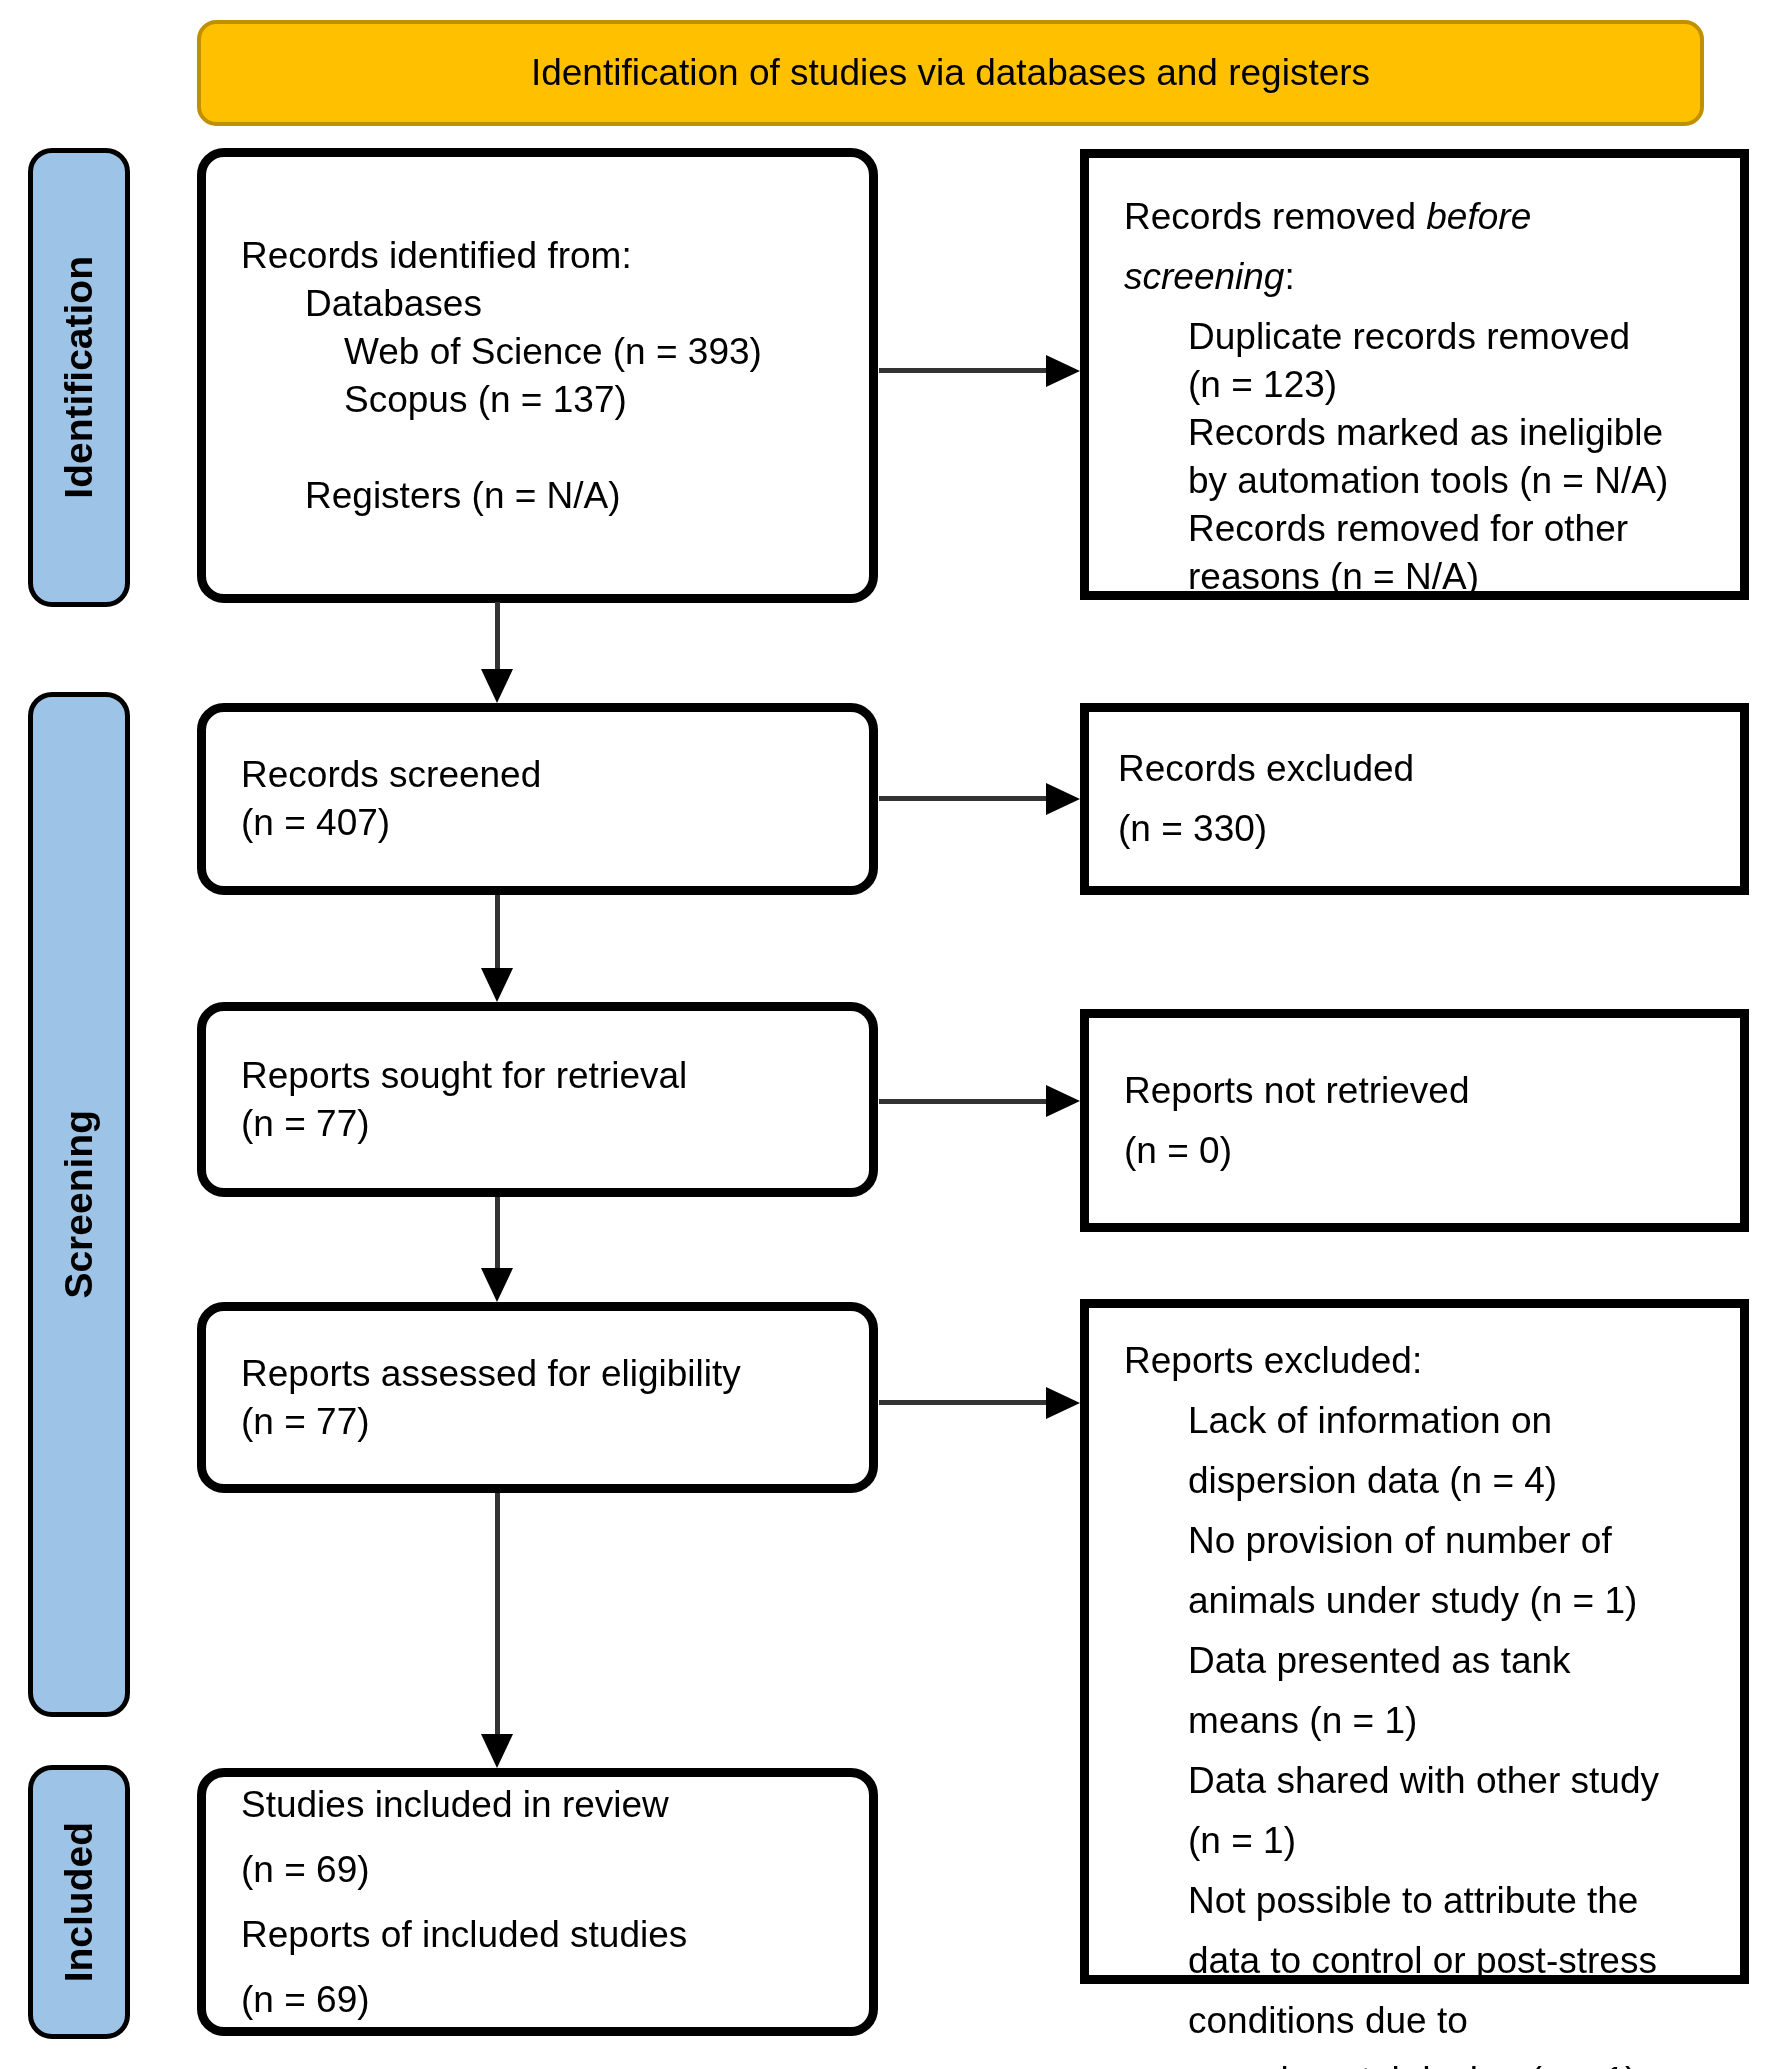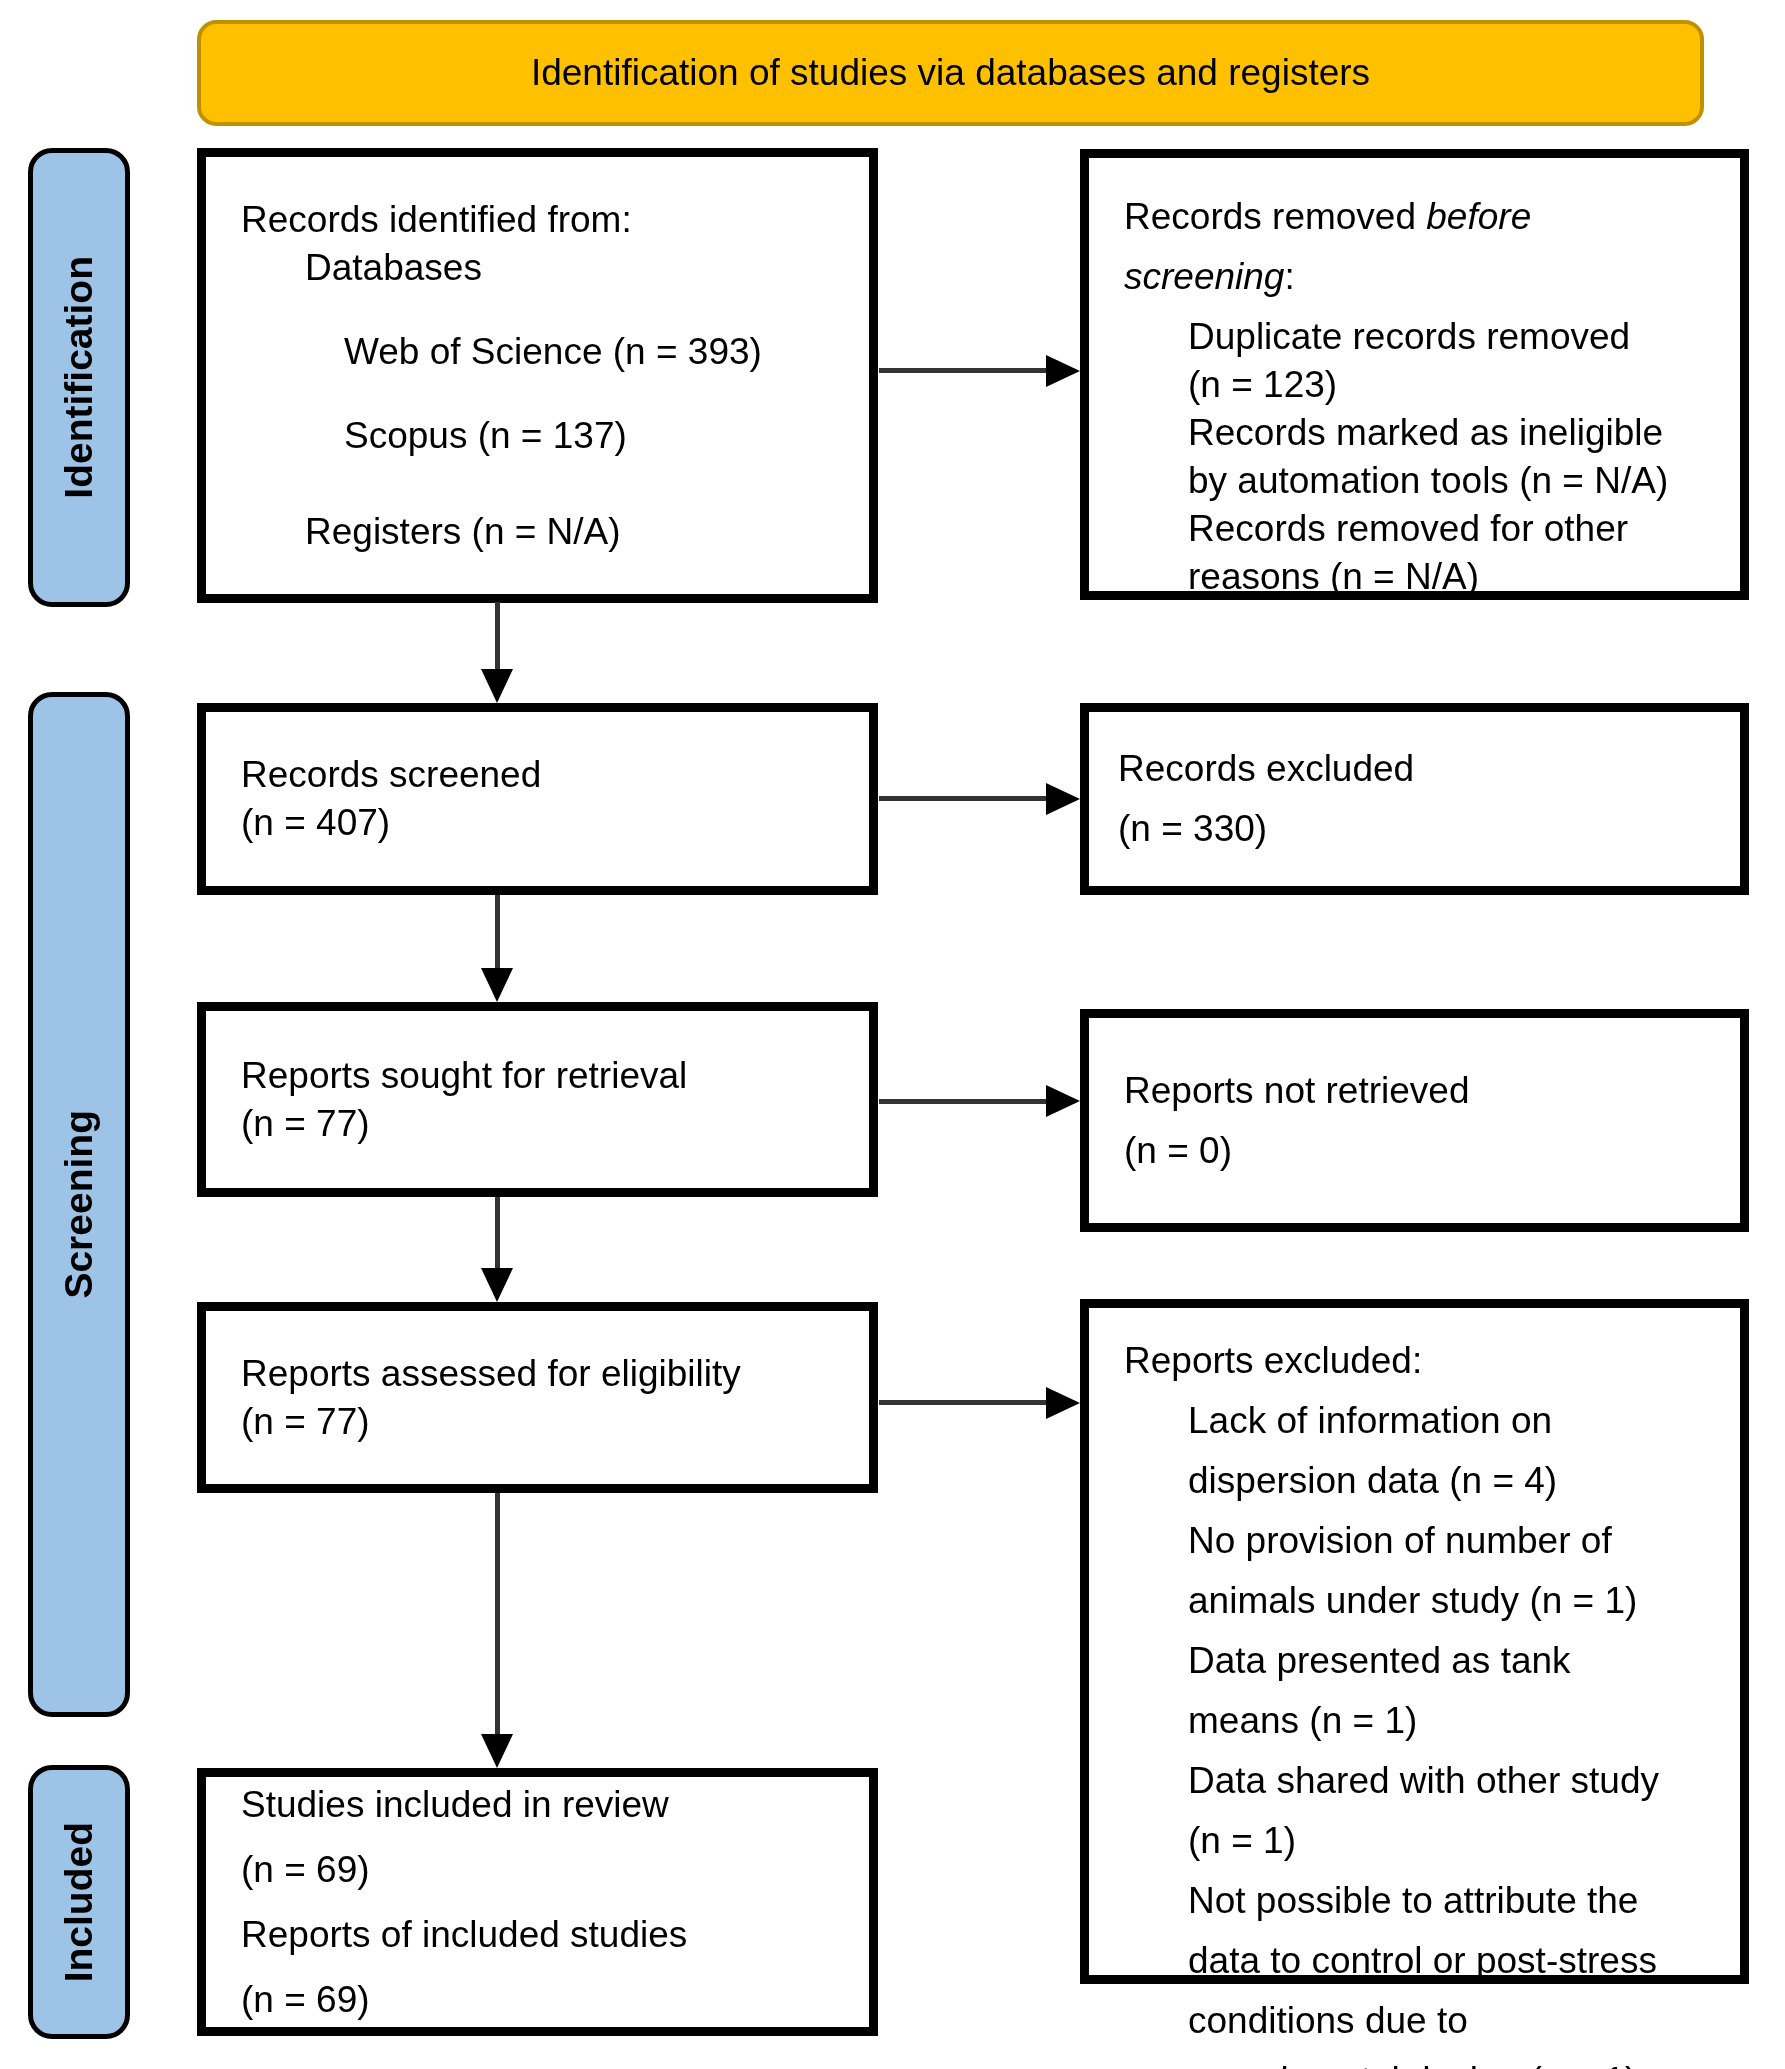--- a/index.html
+++ b/index.html
@@ -51,35 +51,35 @@
   .box{
     position:absolute;
     background:#ffffff;
     border:9px solid #000;
     box-sizing:border-box;
     display:flex;flex-direction:column;justify-content:center;
     padding-left:35px;padding-right:6.4px;
     font-size:37px;line-height:var(--lh);
   }
   .box.topalign{justify-content:flex-start;}
-  .col-l{left:197px;width:681px;}
+  .col-l{left:197px;width:681px;border-radius:27px;}
   .col-r{left:1080px;width:669px;gap:12px;}
   .b1{top:148px;height:455px;}
   .b2{top:703px;height:192px;}
   .b3{top:1002px;height:195px;}
   .b4{top:1302px;height:191px;}
   .b5{top:1768px;height:268px;gap:17px;}
   .ba{top:149px;height:451px;padding-top:35px;}
   .bb{top:703px;height:192px;padding-left:29px;}
   .bc{top:1009px;height:223px;}
   .bd{top:1299px;height:685px;padding-top:29px;}
   .line{min-height:var(--lh);line-height:var(--lh);white-space:nowrap;}
   .i0{padding-left:0;}
   .i1{padding-left:64px;}
-  .i2{padding-left:103px;margin-top:36px;}
+  .i2{padding-left:103px;}
   .it{font-style:italic;}
   
   .shaft-h{position:absolute;height:4.8px;background:var(--arrow-color);}
   .shaft-v{position:absolute;width:4.8px;background:var(--arrow-color);}
   .head-r{
     position:absolute;width:0;height:0;
     border-top:16px solid transparent;
     border-bottom:16px solid transparent;
     border-left:34px solid #000;
   }

